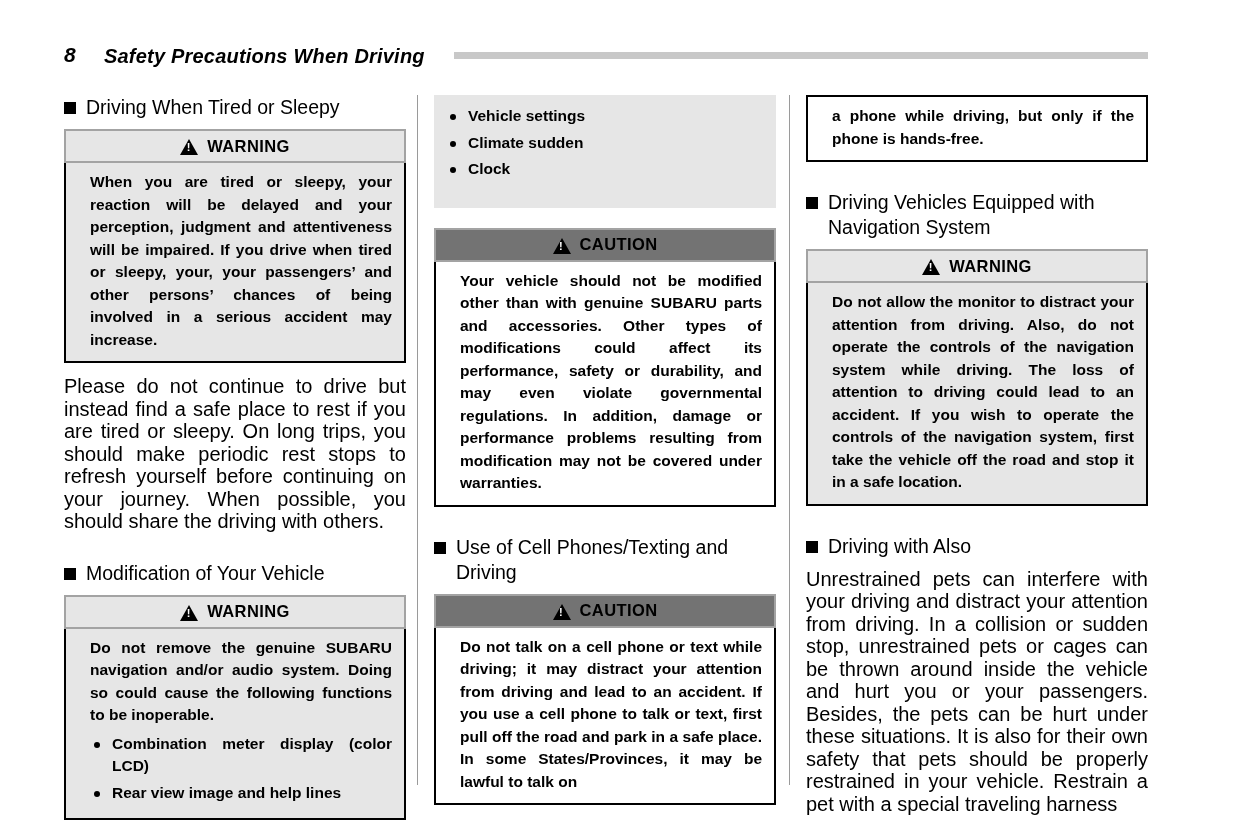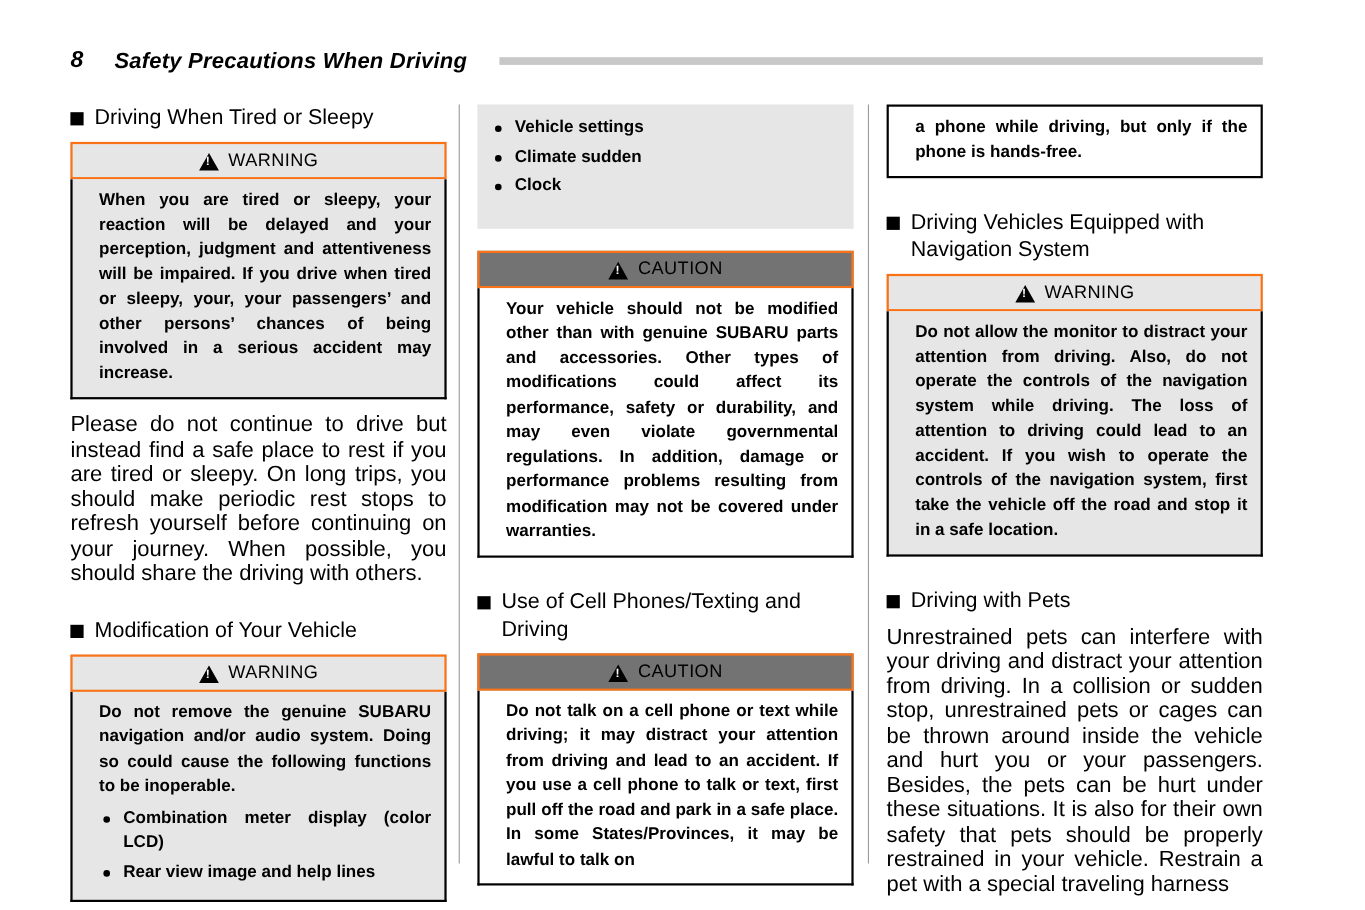--- a/index.html
+++ b/index.html
@@ -95,28 +95,28 @@
     margin-right: 10px;
     margin-top: 7px;
     flex: 0 0 auto;
   }
   .h-section .txt {
     display: block;
   }
 
   
   .alert-title {
-    border: 2px solid #f97316;
+    border: 2px solid #a3a3a3;
     background: #e6e6e6;
     height: 26px;
     display: flex;
     align-items: center;
     justify-content: center;
     font-size: 16.5px;
-    font-weight: normal;
+    font-weight: bold;
     letter-spacing: 0.4px;
     box-sizing: content-box;
     padding: 2px 0;
   }
   .alert-title.white { background: #737373; }
   .alert-title .tri {
     width: 0; height: 0;
     border-left: 9px solid transparent;
     border-right: 9px solid transparent;
     border-bottom: 16px solid #000;
@@ -309,20 +309,20 @@
       </div>
       <div class="alert-body">
         <p>Do not allow the monitor to distract your attention from driving. Also, do not operate the controls of the navigation system while driving. The loss of attention to driving could lead to an accident. If you wish to operate the controls of the navigation system, first take the vehicle off the road and stop it in a safe location.</p>
       </div>
     </div>
 
     <div class="spacer-lg"></div>
 
     <div class="h-section">
       <span class="sq"></span>
-      <span class="txt">Driving with Pets</span>
+      <span class="txt">Driving with Also</span>
     </div>
 
     <p class="para" style="margin-top:2px;">Unrestrained pets can interfere with your driving and distract your attention from driving. In a collision or sudden stop, unrestrained pets or cages can be thrown around inside the vehicle and hurt you or your passengers. Besides, the pets can be hurt under these situations. It is also for their own safety that pets should be properly restrained in your vehicle. Restrain a pet with a special traveling harness</p>
 
   </div>
 
 </div>
 
 </body></html>

